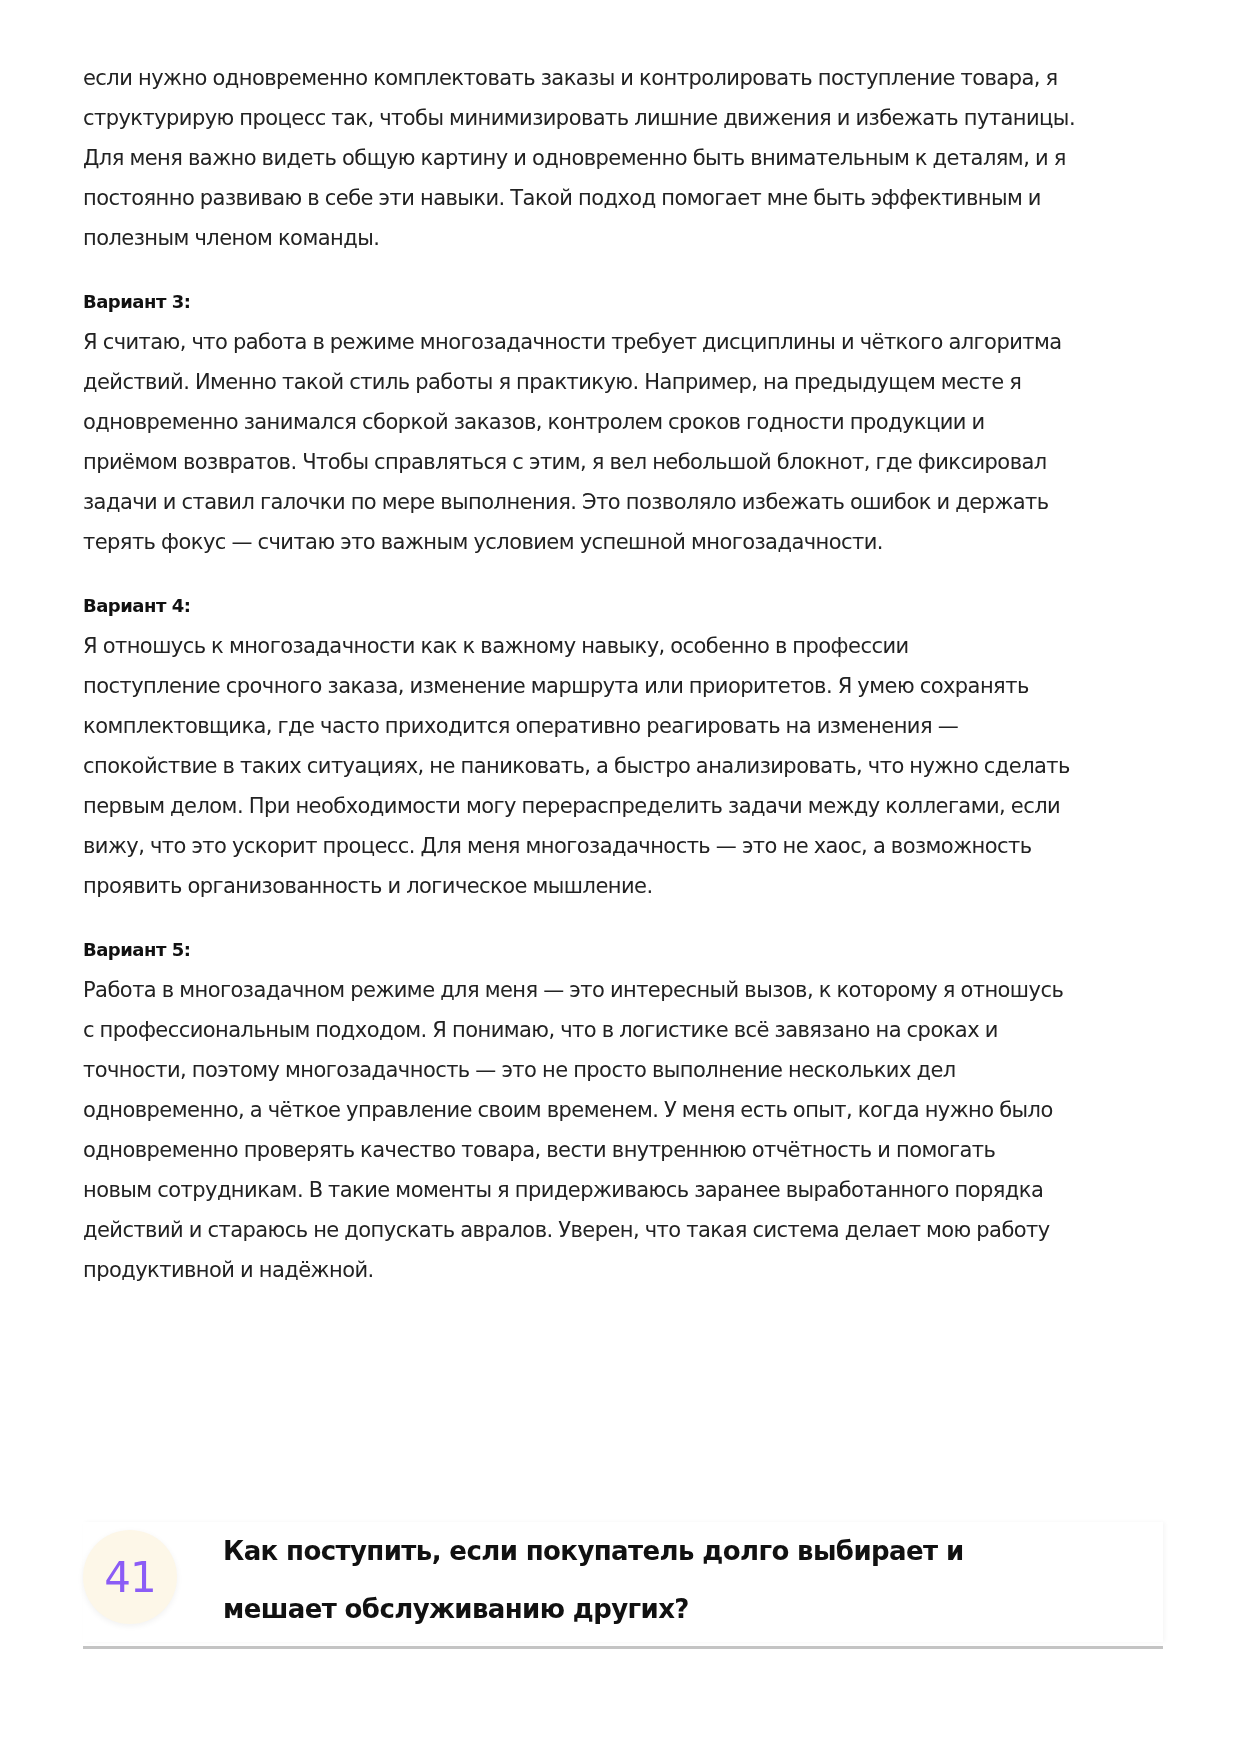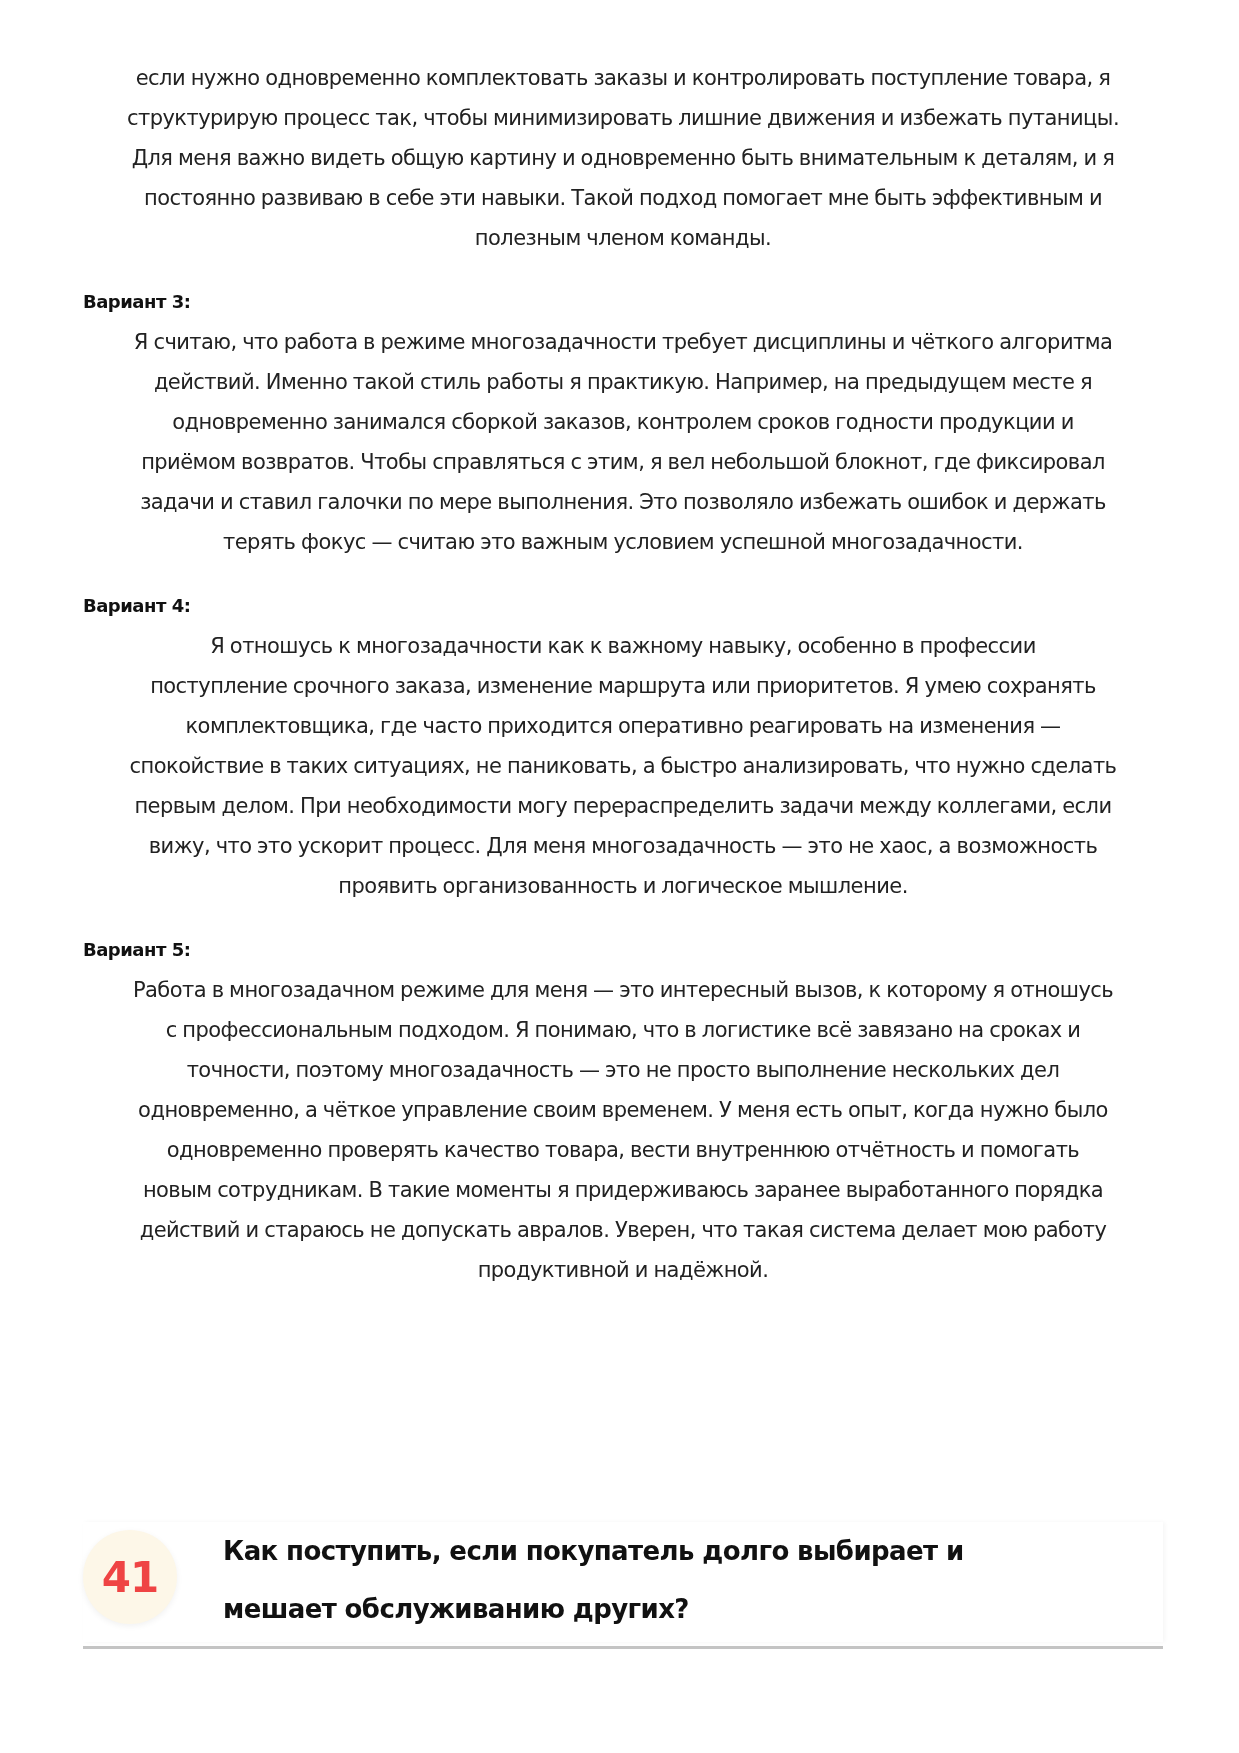--- a/index.html
+++ b/index.html
@@ -21,21 +21,20 @@
     top: 58px;
     width: 1080px;
   }
   .para {
     font-size: 21px;
     line-height: 40px;
     margin: 0;
     letter-spacing: -0.55px;
     word-spacing: -0.5px;
     color: #222222;
-    text-align: center;
   }
   .variant {
     margin-top: 24px;
   }
   .variant-title {
     font-size: 18px;
     line-height: 40px;
     font-weight: bold;
     margin: 0;
     color: #111111;
@@ -63,22 +62,22 @@
     top: 8px;
     width: 94px;
     height: 94px;
     border-radius: 50%;
     background: #fdf7e8;
     box-shadow: 0 2px 6px rgba(0,0,0,0.06);
     display: flex;
     align-items: center;
     justify-content: center;
     font-size: 42px;
-    font-weight: bold;
-    color: #ef4444;
+    font-weight: normal;
+    color: #8b5cf6;
     letter-spacing: -1px;
   }
   .question-title {
     position: absolute;
     left: 140px;
     top: 0;
     width: 940px;
     font-size: 26px;
     line-height: 58px;
     font-weight: bold;

